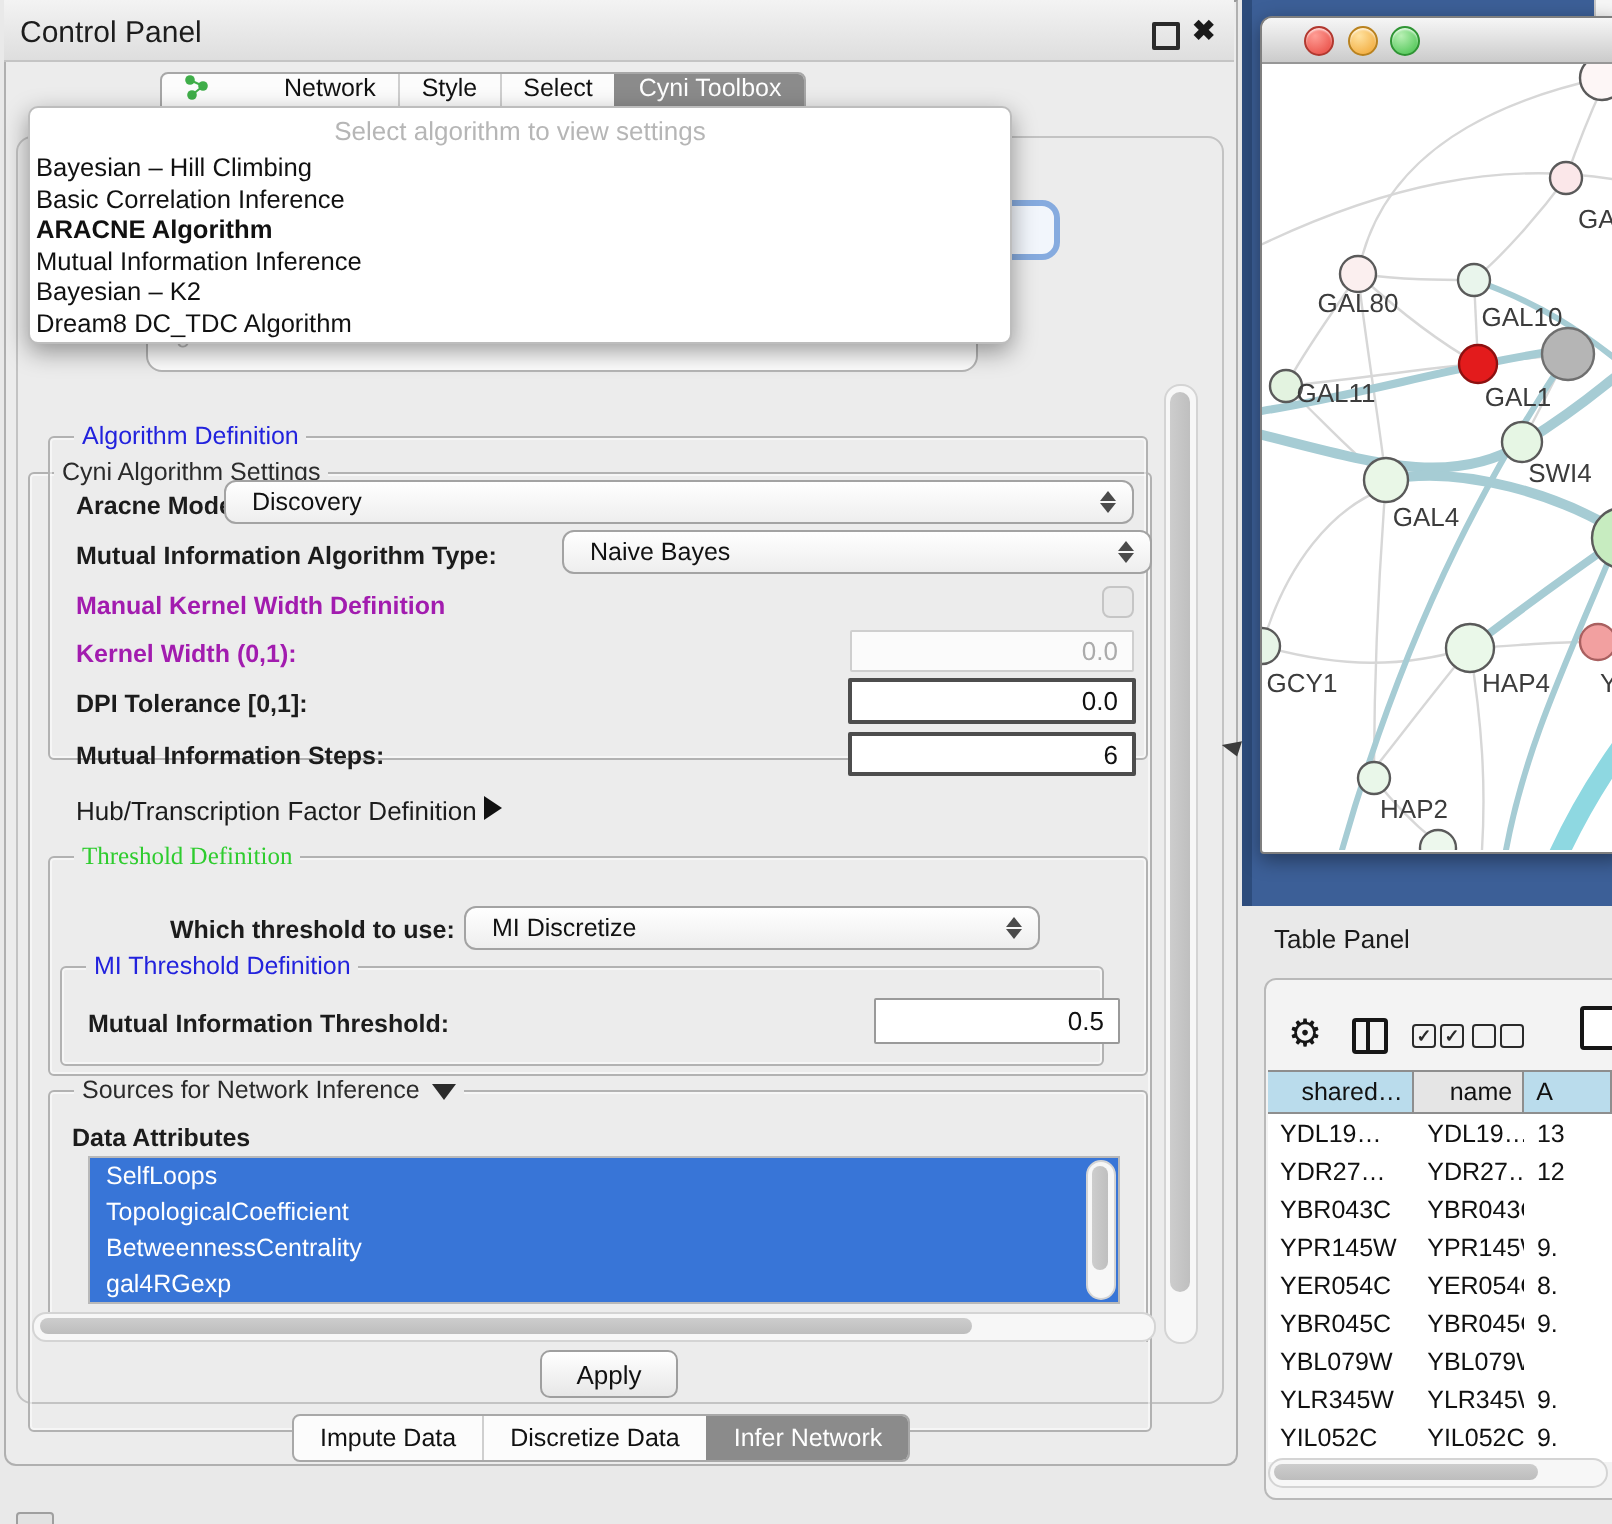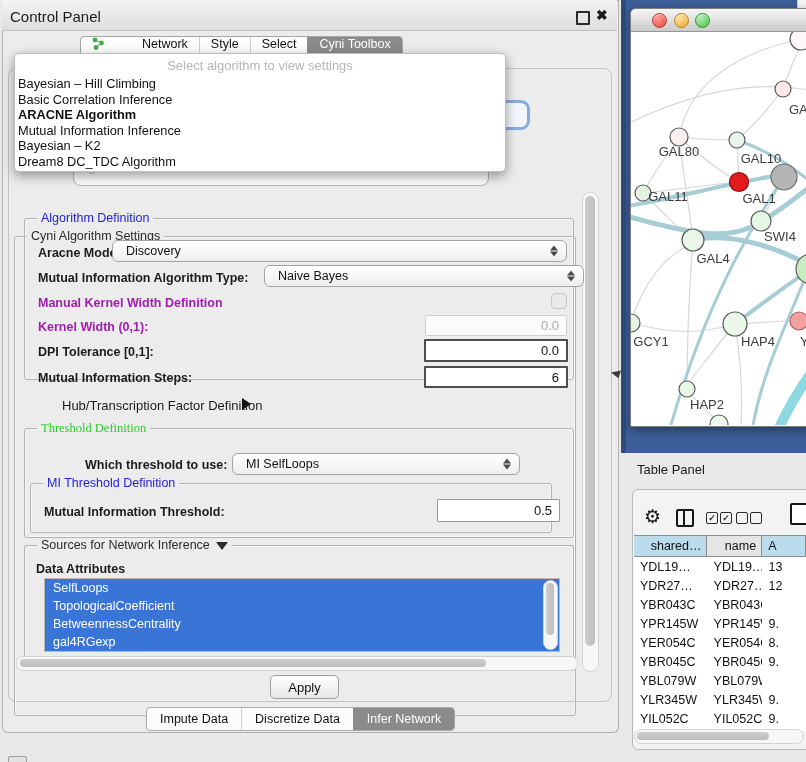--- a/index.html
+++ b/index.html
@@ -1,21 +1,21 @@
 <!DOCTYPE html>
 <html><head>
 <meta charset="utf-8">
 <style>
   html,body{margin:0;padding:0;}
   body{font-family:"Liberation Sans",sans-serif;}
   .stage{position:relative;width:806px;height:762px;overflow:hidden;background:#e9e9e9;}
   .abs{position:absolute;}
   .lbl{position:absolute;font-size:12.5px;font-weight:bold;color:#1c1c1c;white-space:nowrap;}
   .lbl.dis{color:#a21caf;}
-  .plain{font-weight:normal;font-size:13px;margin-left:24px;}
+  .plain{font-weight:normal;font-size:13px;}
   
   .desktop{left:621px;top:0;width:185px;height:453px;background:#3c5f97;}
   .desktop-edge{left:621px;top:0;width:5px;height:453px;background:#2d4c7c;}
   .white-sliver{left:797px;top:0;width:9px;height:13px;background:#f6f6f6;border-bottom-left-radius:4px;border:1px solid #c8c8c8;border-top:none;border-right:none;}
   
   .cpanel{left:2px;top:0;width:615px;height:731px;background:#ececec;border:1px solid #b0b0b0;border-top-color:#9a9a9a;border-radius:0 0 6px 6px;}
   .cp-titlebar{left:2px;top:0;width:615px;height:30px;background:linear-gradient(#f3f3f3,#dedede);border-bottom:1px solid #c4c4c4;}
   .cp-title{left:10px;top:8px;font-size:15px;color:#1d1d1d;}
   .float-btn{left:576px;top:11px;width:10px;height:10px;border:2px solid #2a2a2a;border-radius:1px;background:transparent;}
   .close-btn{left:596px;top:7px;font-size:14px;font-weight:bold;color:#1a1a1a;}
@@ -165,21 +165,21 @@
   </div>
   <div class="lbl" style="left:38px;top:246px;">Aracne Mode:</div>
   <div class="combo" style="left:112px;top:240px;width:455px;height:22px;">
     <span>Discovery</span>
     <span class="stepper">
         <span class="up"></span>
         <span class="dn"></span>
       </span>
   </div>
   <div class="lbl" style="left:38px;top:271px;">Mutual Information Algorithm Type:</div>
-  <div class="combo" style="left:264px;top:265px;width:320px;height:22px;">
+  <div class="combo" style="left:281px;top:265px;width:295px;height:22px;">
     <span>Naive Bayes</span>
     <span class="stepper">
         <span class="up"></span>
         <span class="dn"></span>
       </span>
   </div>
   <div class="lbl dis" style="left:38px;top:296px;">Manual Kernel Width Definition</div>
   <div class="checkbox" style="left:551px;top:293px;"></div>
   <div class="lbl dis" style="left:38px;top:320px;">Kernel Width (0,1):</div>
   <div class="tfield dis" style="left:425px;top:315px;width:142px;height:21px;">0.0</div>
@@ -189,21 +189,21 @@
   <div class="tfield" style="left:424px;top:366px;width:144px;height:22px;">6</div>
 
   <div class="lbl plain" style="left:38px;top:398px;">Hub/Transcription Factor Definition</div>
   <div class="arrow-right" style="left:242px;top:398px;"></div>
 
   <div class="fs" style="left:24px;top:428px;width:548px;height:108px;">
     <span class="legend green">Threshold Definition</span>
   </div>
   <div class="lbl" style="left:85px;top:458px;">Which threshold to use:</div>
   <div class="combo" style="left:232px;top:453px;width:288px;height:22px;">
-    <span>MI SelfLoops</span>
+    <span>MI Discretize</span>
     <span class="stepper">
         <span class="up"></span>
         <span class="dn"></span>
       </span>
   </div>
   <div class="fs" style="left:30px;top:483px;width:520px;height:48px;">
     <span class="legend blue">MI Threshold Definition</span>
   </div>
   <div class="lbl" style="left:44px;top:505px;">Mutual Information Threshold:</div>
   <div class="tfield soft" style="left:437px;top:499px;width:123px;height:23px;">0.5</div>

